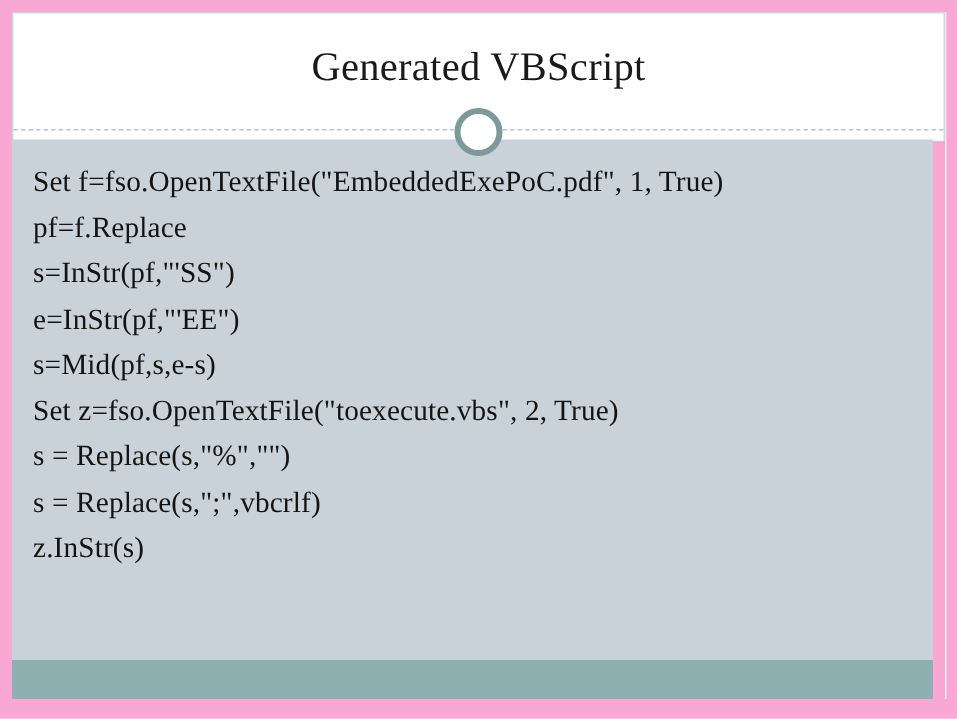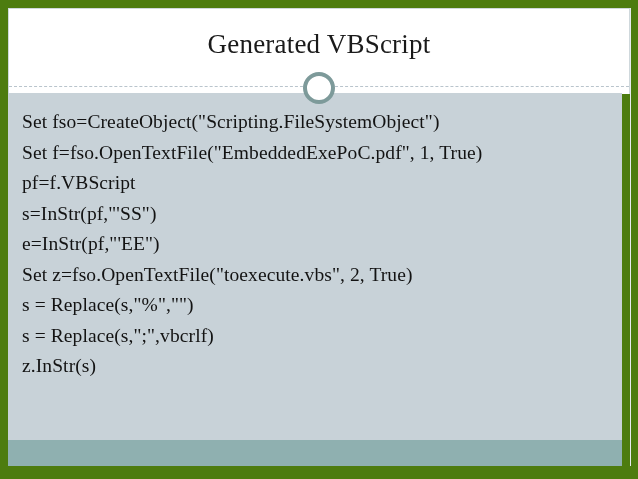--- a/index.html
+++ b/index.html
@@ -11,21 +11,21 @@
     width: 638px;
     height: 479px;
     overflow: hidden;
     font-family: "Liberation Serif", serif;
   }
 
   .slide {
     position: relative;
     width: 638px;
     height: 479px;
-    background: #4d7c0f;
+    background: #f9a8d4;
     box-sizing: border-box;
   }
 
   
   .title-zone {
     position: absolute;
     left: 8px;
     top: 8px;
     width: 622px;
     height: 86px;
@@ -128,25 +128,25 @@
   <div class="title-zone">
     <div class="slide-title">Generated VBScript</div>
   </div>
 
   <div class="title-divider"></div>
 
   <div class="deco-ring"></div>
 
   <div class="body-panel">
     <div class="code-block">
-      <div class="code-line">Set fso=CreateObject("Scripting.FileSystemObject")</div>
       <div class="code-line">Set f=fso.OpenTextFile("EmbeddedExePoC.pdf", 1, True)</div>
-      <div class="code-line">pf=f.VBScript</div>
+      <div class="code-line">pf=f.Replace</div>
       <div class="code-line">s=InStr(pf,"'SS")</div>
       <div class="code-line">e=InStr(pf,"'EE")</div>
+      <div class="code-line">s=Mid(pf,s,e-s)</div>
       <div class="code-line">Set z=fso.OpenTextFile("toexecute.vbs", 2, True)</div>
       <div class="code-line">s = Replace(s,"%","")</div>
       <div class="code-line">s = Replace(s,";",vbcrlf)</div>
       <div class="code-line">z.InStr(s)</div>
     </div>
   </div>
 
   <div class="footer-bar"></div>
   <div class="frame-edge"></div>
 

